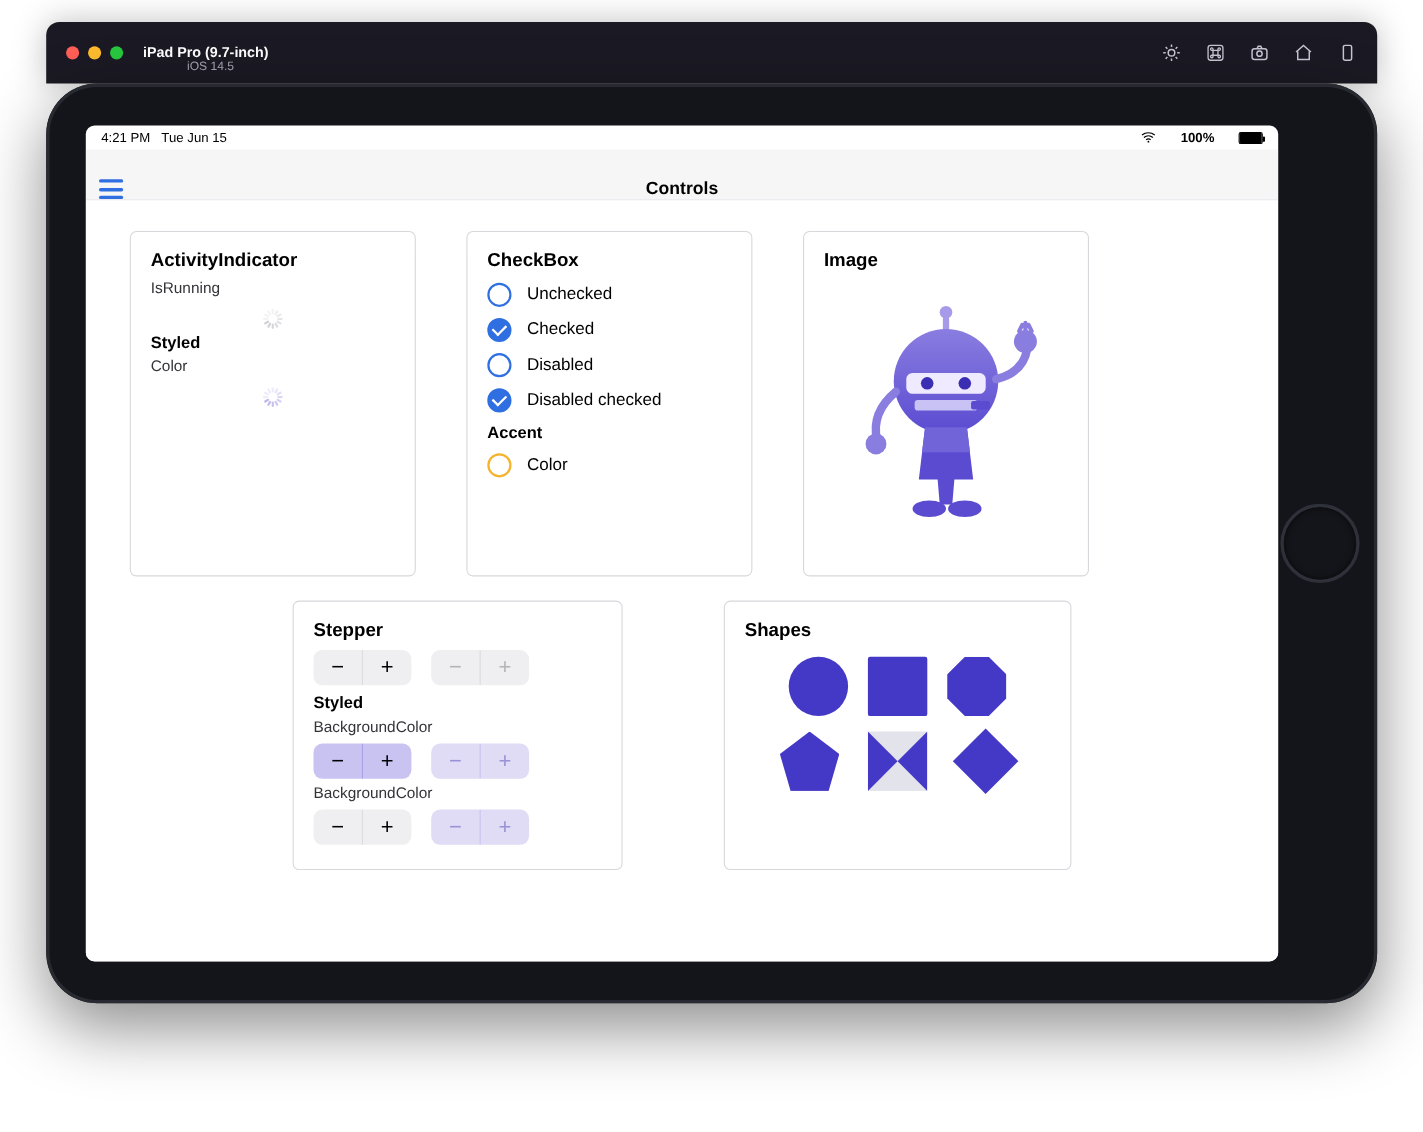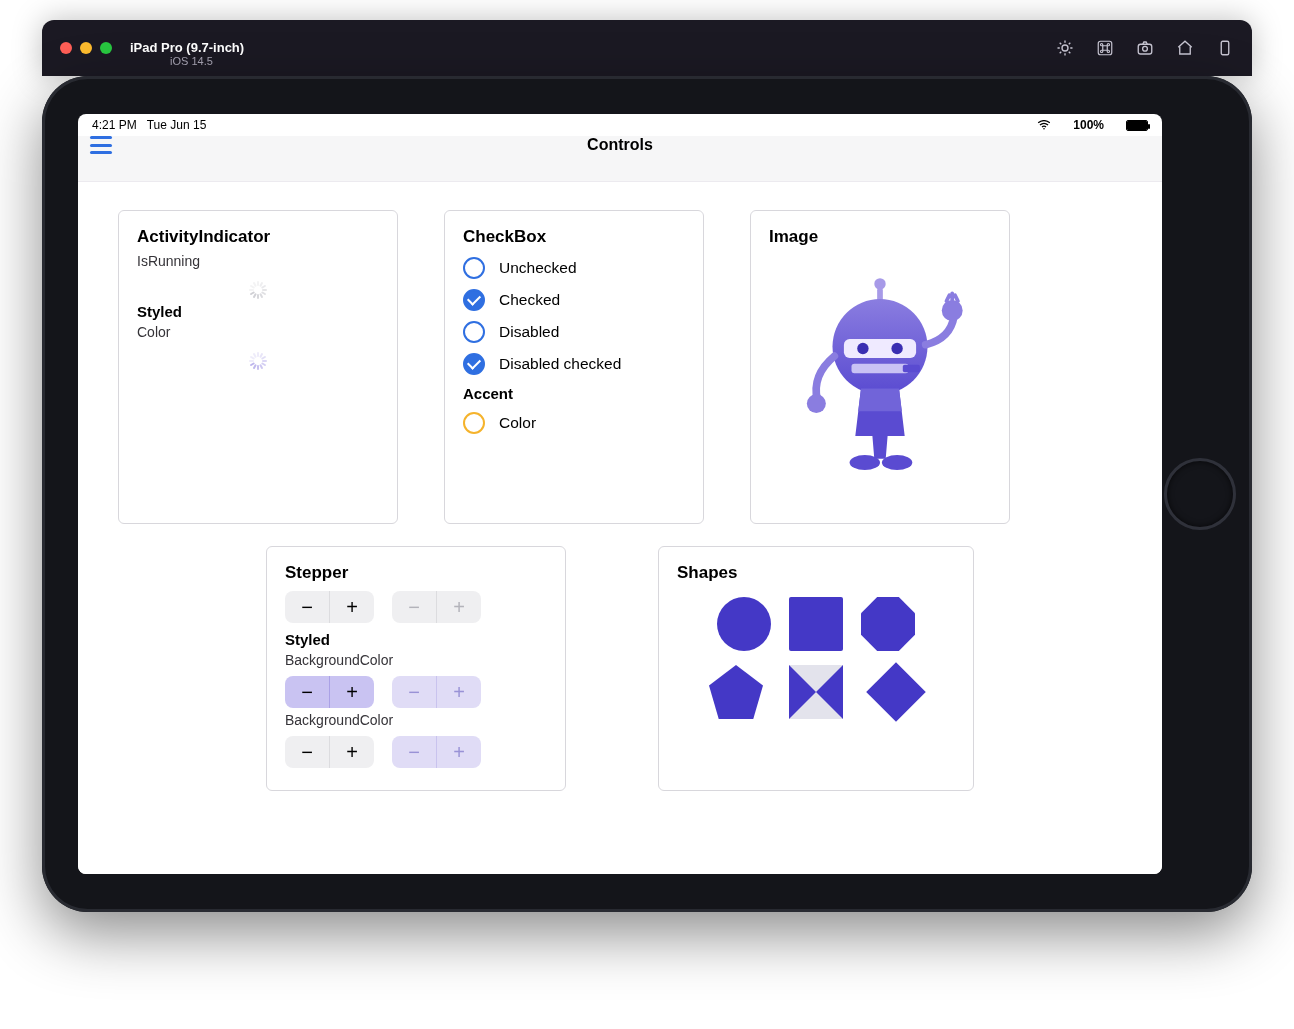--- a/index.html
+++ b/index.html
@@ -86,21 +86,21 @@
   .wifi { width:14px; height:10px; }
   .battery { width:22px; height:11px; border:1px solid #000; border-radius:2px; position:relative; }
   .battery::after{content:"";position:absolute;right:-3px;top:3px;width:2px;height:5px;background:#000;border-radius:1px;}
   .battery .fill{background:#000;width:100%;height:100%;border-radius:1px;}
 
   
   .navhead {
     height:46px;
     background:#f6f6f7;
     border-bottom:1px solid #eceaef;
-    display:flex; align-items:flex-start;
+    display:flex; align-items:flex-end;
     position:relative;
     padding:0 12px;
   }
   .hamburger { width:22px; height:18px; display:flex; flex-direction:column; justify-content:space-between; cursor:pointer;}
   .hamburger span{height:3px;background:#2f6fe1;border-radius:2px;}
   .navtitle { position:absolute; left:0; right:0; text-align:center; font-weight:700; font-size:16px; pointer-events:none;}
 
   .canvas {
     flex:1; overflow:hidden;
     padding: 28px 40px 0 40px;
@@ -113,21 +113,21 @@
     border:1.5px solid #d8d7dc;
     border-radius:6px;
     background:#fff;
     padding: 16px 18px 18px 18px;
   }
   .card .title { font-weight:700; font-size:17px; margin-bottom:6px; }
   .card .subhead { font-weight:700; font-size:15px; margin-top:8px; }
   .card .prop { font-size:14px; color:#353338; margin-top:4px; }
 
   
-  .card.activity { width:280px; min-height:314px; }
+  .card.activity { width:260px; min-height:314px; }
   .spinner { width:18px;height:18px; position:relative; margin:8px auto 4px auto; }
   .spinner .blade {
     position:absolute; left:50%; top:50%;
     width:2px; height:5px; border-radius:1px;
     transform-origin: 50% 9px;
   }
   .sp-gray .blade{background:#cfcfd4;}
   .sp-purple .blade{background:#bdb5ec;}
   .spinner .b0{transform:translate(-50%,-100%) rotate(0deg);opacity:.25}
   .spinner .b1{transform:translate(-50%,-100%) rotate(30deg);opacity:.35}

